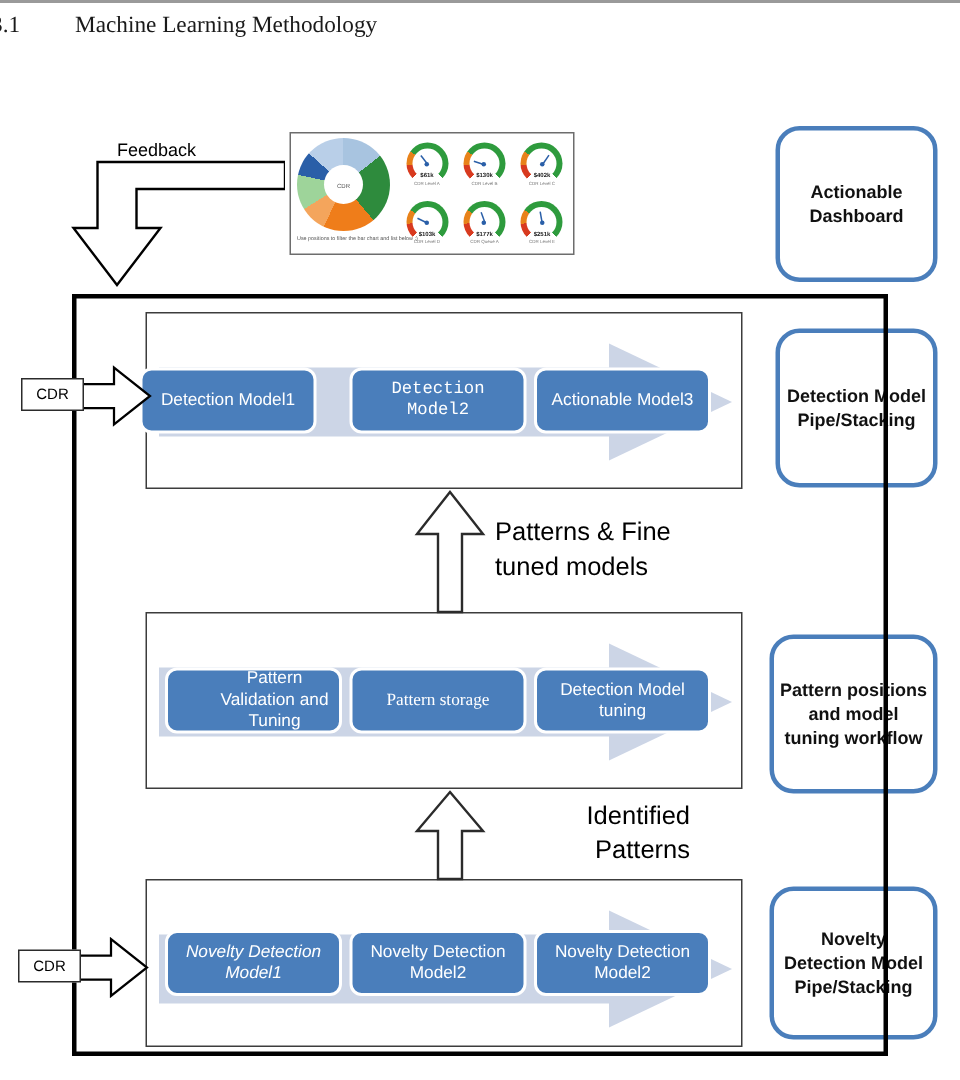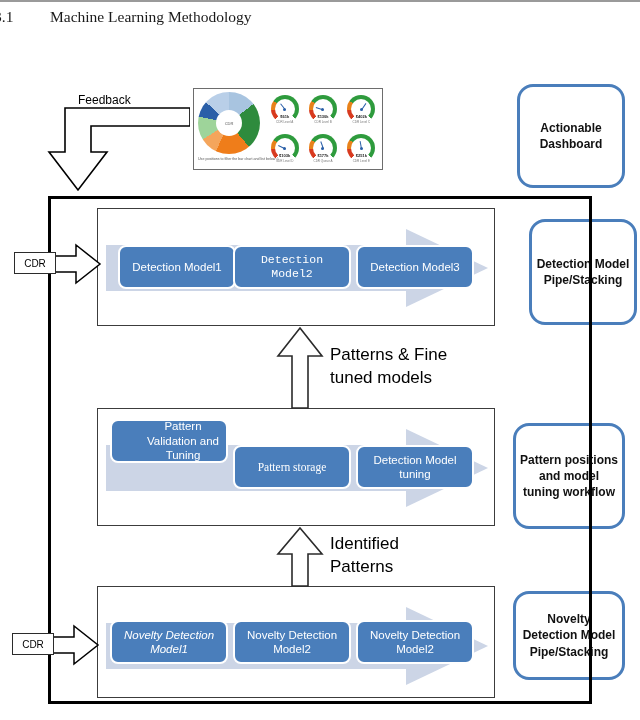--- a/index.html
+++ b/index.html
@@ -111,23 +111,23 @@
     font-weight: bold;
     font-size: 12px;
     line-height: 1.35;
     text-align: center;
     display: flex;
     align-items: center;
     justify-content: center;
     padding: 4px 4px;
   }
   .callout-dashboard { left: 517px; top: 84px;  width: 108px; height: 104px; }
-  .callout-detection { left: 529px; top: 219px; width: 108px; height: 106px; }
+  .callout-detection { left: 517px; top: 219px; width: 108px; height: 106px; }
   .callout-pattern   { left: 513px; top: 423px; width: 112px; height: 106px; }
-  .callout-novelty   { left: 513px; top: 591px; width: 112px; height: 89px; }
+  .callout-novelty   { left: 513px; top: 591px; width: 112px; height: 102px; }
 
   
   .cdr-box {
     position: absolute;
     box-sizing: border-box;
     border: 1.5px solid #2b2b2b;
     background: #ffffff;
     font-size: 10px;
     color: #000000;
     display: flex;
@@ -156,21 +156,21 @@
   }
 
   
   .flow-label {
     position: absolute;
     font-size: 17px;
     line-height: 1.35;
     color: #000000;
   }
   .label-patterns-fine { left: 330px; top: 344px; width: 130px; }
-  .label-identified    { left: 330px; top: 533px; width: 130px; }
+  .label-identified    { left: 330px; top: 533px; width: 130px; text-align: right; }
 
   
   .dashboard-thumb {
     position: absolute;
     left: 193px; top: 88px;
     width: 190px; height: 82px;
     box-sizing: border-box;
     border: 1.5px solid #6d6d6d;
     background: #ffffff;
     overflow: hidden;
@@ -320,31 +320,31 @@
 <div class="callout callout-novelty">Novelty Detection Model Pipe/Stacking</div>
 
 <div class="ml-container"></div>
 
 <div class="stage stage-detection">
   <div class="stage-arrow">
     <div class="shaft"></div>
     <div class="head"></div>
   </div>
 </div>
-<div class="chip chip-w" style="left:118px; top:245px;">Detection Model1</div>
+<div class="chip chip-w" style="left:93px; top:245px;">Detection Model1</div>
 <div class="chip chip-w" style="left:233px; top:245px;font-family:Liberation Mono, monospace;">Detection Model2</div>
-<div class="chip chip-w" style="left:356px; top:245px;">Detection Model3</div>
+<div class="chip chip-w" style="left:356px; top:245px;">Actionable Model3</div>
 
 <div class="stage stage-pattern">
   <div class="stage-arrow">
     <div class="shaft"></div>
     <div class="head"></div>
   </div>
 </div>
-<div class="chip chip-w" style="left:110px; top:419px;padding-left:32px;">Pattern Validation and Tuning</div>
+<div class="chip chip-w" style="left:110px; top:445px;padding-left:32px;">Pattern Validation and Tuning</div>
 <div class="chip chip-w" style="left:233px; top:445px;font-family:Liberation Serif, serif;">Pattern storage</div>
 <div class="chip chip-w" style="left:356px; top:445px;">Detection Model tuning</div>
 
 <div class="stage stage-novelty">
   <div class="stage-arrow">
     <div class="shaft"></div>
     <div class="head"></div>
   </div>
 </div>
 <div class="chip chip-w" style="left:110px; top:620px;font-style:italic;">Novelty Detection Model1</div>

